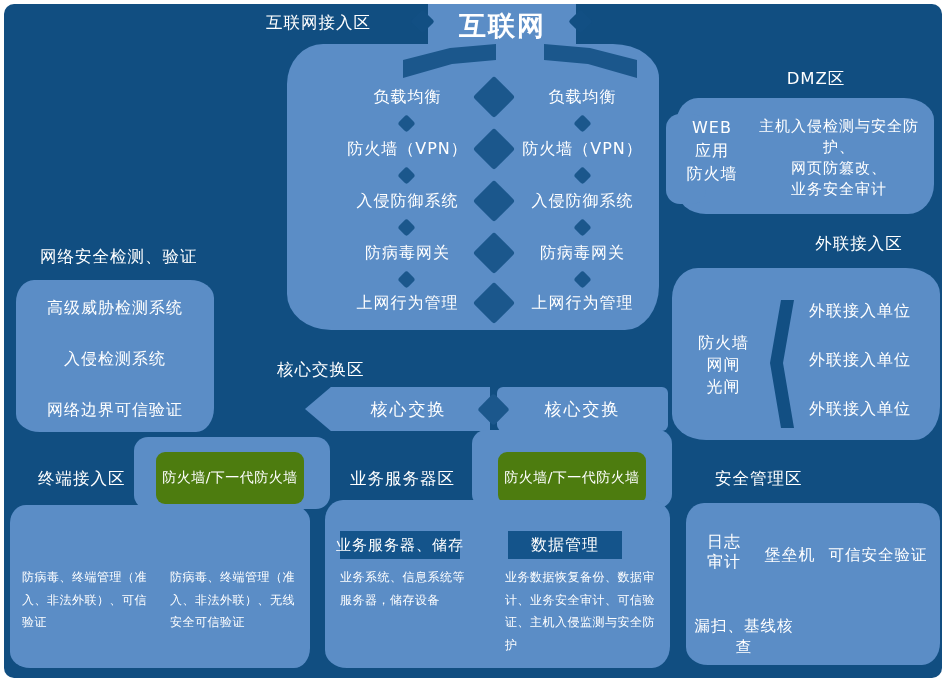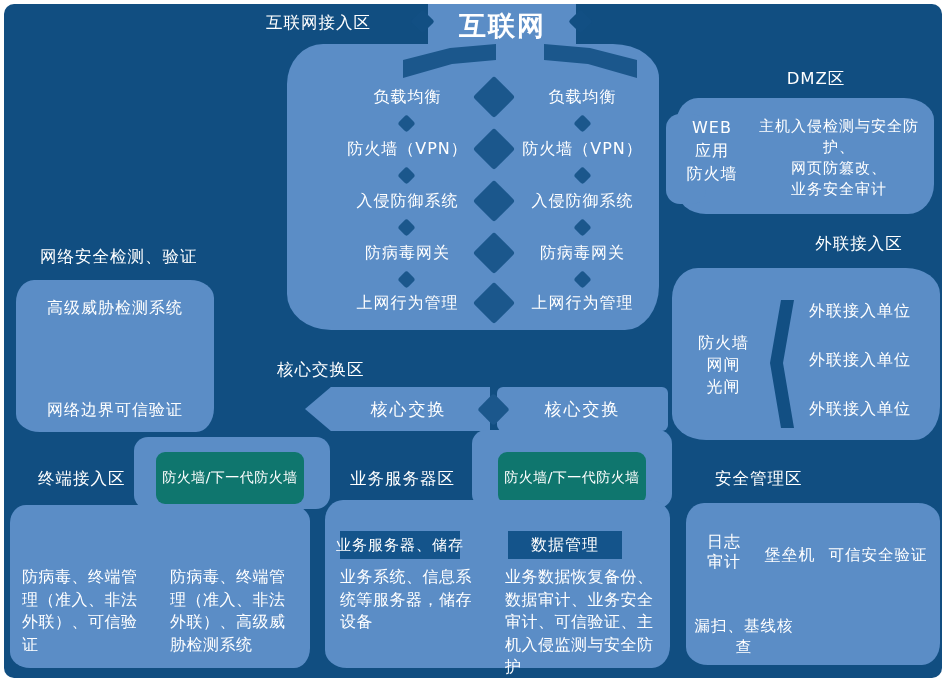--- a/index.html
+++ b/index.html
@@ -8,23 +8,23 @@
   .board{position:absolute;left:4px;top:4px;width:938px;height:674px;background:#114e81;border-radius:10px;}
   .abs{position:absolute;}
   .blob{position:absolute;background:#5b8dc6;}
   .zlabel{position:absolute;font-size:16.5px;letter-spacing:1px;white-space:nowrap;}
   .item{position:absolute;font-size:16px;letter-spacing:1px;text-align:center;}
   .pre{white-space:pre-line;}
   .diamond{position:absolute;background:#1b578c;transform:rotate(45deg);border-radius:3px;}
   .notch{position:absolute;background:#124f83;transform:rotate(45deg);border-radius:2px;}
   .hdrbox{position:absolute;background:#14548b;display:flex;align-items:center;justify-content:center;
           font-size:16px;letter-spacing:1px;white-space:nowrap;}
-  .tab{position:absolute;background:#0f766e;border-radius:9px;display:flex;align-items:center;
+  .tab{position:absolute;background:#4d7c0f;border-radius:9px;display:flex;align-items:center;
        justify-content:center;font-size:14px;letter-spacing:0.5px;white-space:nowrap;}
-  .desc{position:absolute;font-size:16px;line-height:22.5px;letter-spacing:0.5px;text-align:left;}
+  .desc{position:absolute;font-size:12px;line-height:22.5px;letter-spacing:0.5px;text-align:left;}
   .band{position:absolute;background:#5b8dc6;display:flex;align-items:center;justify-content:center;
         font-size:17px;letter-spacing:2px;}
   .title{position:absolute;font-size:27px;font-weight:bold;letter-spacing:2px;text-align:center;}
 </style>
 </head>
 <body>
 
 <div class="canvas">
   <div class="board"></div>
 
@@ -87,34 +87,35 @@
   <svg class="abs" style="left:765px;top:298px;" width="35" height="132" viewBox="0 0 35 132">
     <polygon points="16,2 29,2 18,65 29,130 16,130 5,65" fill="#124f83"></polygon>
   </svg>
   <div class="item" style="left:795px;top:301px;width:130px;">外联接入单位</div>
   <div class="item" style="left:795px;top:350px;width:130px;">外联接入单位</div>
   <div class="item" style="left:795px;top:399px;width:130px;">外联接入单位</div>
 
   <div class="zlabel" style="left:40px;top:246px;">网络安全检测、验证</div>
   <div class="blob" style="left:16px;top:280px;width:198px;height:152px;border-radius:18px 24px 18px 24px / 22px 18px 24px 18px;"></div>
   <div class="item" style="left:16px;top:298px;width:198px;">高级威胁检测系统</div>
+  <div class="item" style="left:16px;top:349px;width:198px;">入侵检测系统</div>
   <div class="item" style="left:16px;top:400px;width:198px;">网络边界可信验证</div>
 
   <div class="zlabel" style="left:277px;top:359px;">核心交换区</div>
   <div class="band" style="left:305px;top:387px;width:185px;height:44px;padding-left:22px;box-sizing:border-box;
               clip-path:polygon(0% 50%,14% 0%,100% 0%,100% 100%,14% 100%);">核心交换</div>
   <div class="band" style="left:497px;top:387px;width:171px;height:44px;border-radius:6px;">核心交换</div>
   <div class="diamond" style="left:482px;top:398px;width:23px;height:23px;"></div>
 
   <div class="zlabel" style="left:38px;top:468px;">终端接入区</div>
   <div class="blob" style="left:134px;top:437px;width:196px;height:72px;border-radius:14px;"></div>
   <div class="tab" style="left:156px;top:452px;width:148px;height:52px;">防火墙/下一代防火墙</div>
   <div class="blob" style="left:10px;top:505px;width:300px;height:163px;border-radius:16px 20px 16px 20px / 18px 16px 20px 16px;"></div>
   <div class="desc" style="left:22px;top:566px;width:128px;">防病毒、终端管理（准入、非法外联）、可信验证</div>
-  <div class="desc" style="left:170px;top:566px;width:128px;">防病毒、终端管理（准入、非法外联）、高级威胁检测系统</div>
+  <div class="desc" style="left:170px;top:566px;width:128px;">防病毒、终端管理（准入、非法外联）、无线安全可信验证</div>
 
   <div class="zlabel" style="left:350px;top:468px;">业务服务器区</div>
   <div class="blob" style="left:472px;top:430px;width:200px;height:78px;border-radius:14px;"></div>
   <div class="tab" style="left:498px;top:452px;width:148px;height:52px;">防火墙/下一代防火墙</div>
   <div class="blob" style="left:325px;top:500px;width:345px;height:168px;border-radius:18px 22px 18px 22px / 20px 18px 22px 18px;"></div>
   <div class="hdrbox" style="left:340px;top:531px;width:120px;height:28px;font-size:15px;">业务服务器、储存</div>
   <div class="desc" style="left:340px;top:566px;width:132px;">业务系统、信息系统等服务器，储存设备</div>
   <div class="hdrbox" style="left:508px;top:531px;width:114px;height:28px;">数据管理</div>
   <div class="desc" style="left:505px;top:566px;width:160px;">业务数据恢复备份、数据审计、业务安全审计、可信验证、主机入侵监测与安全防护</div>
 

